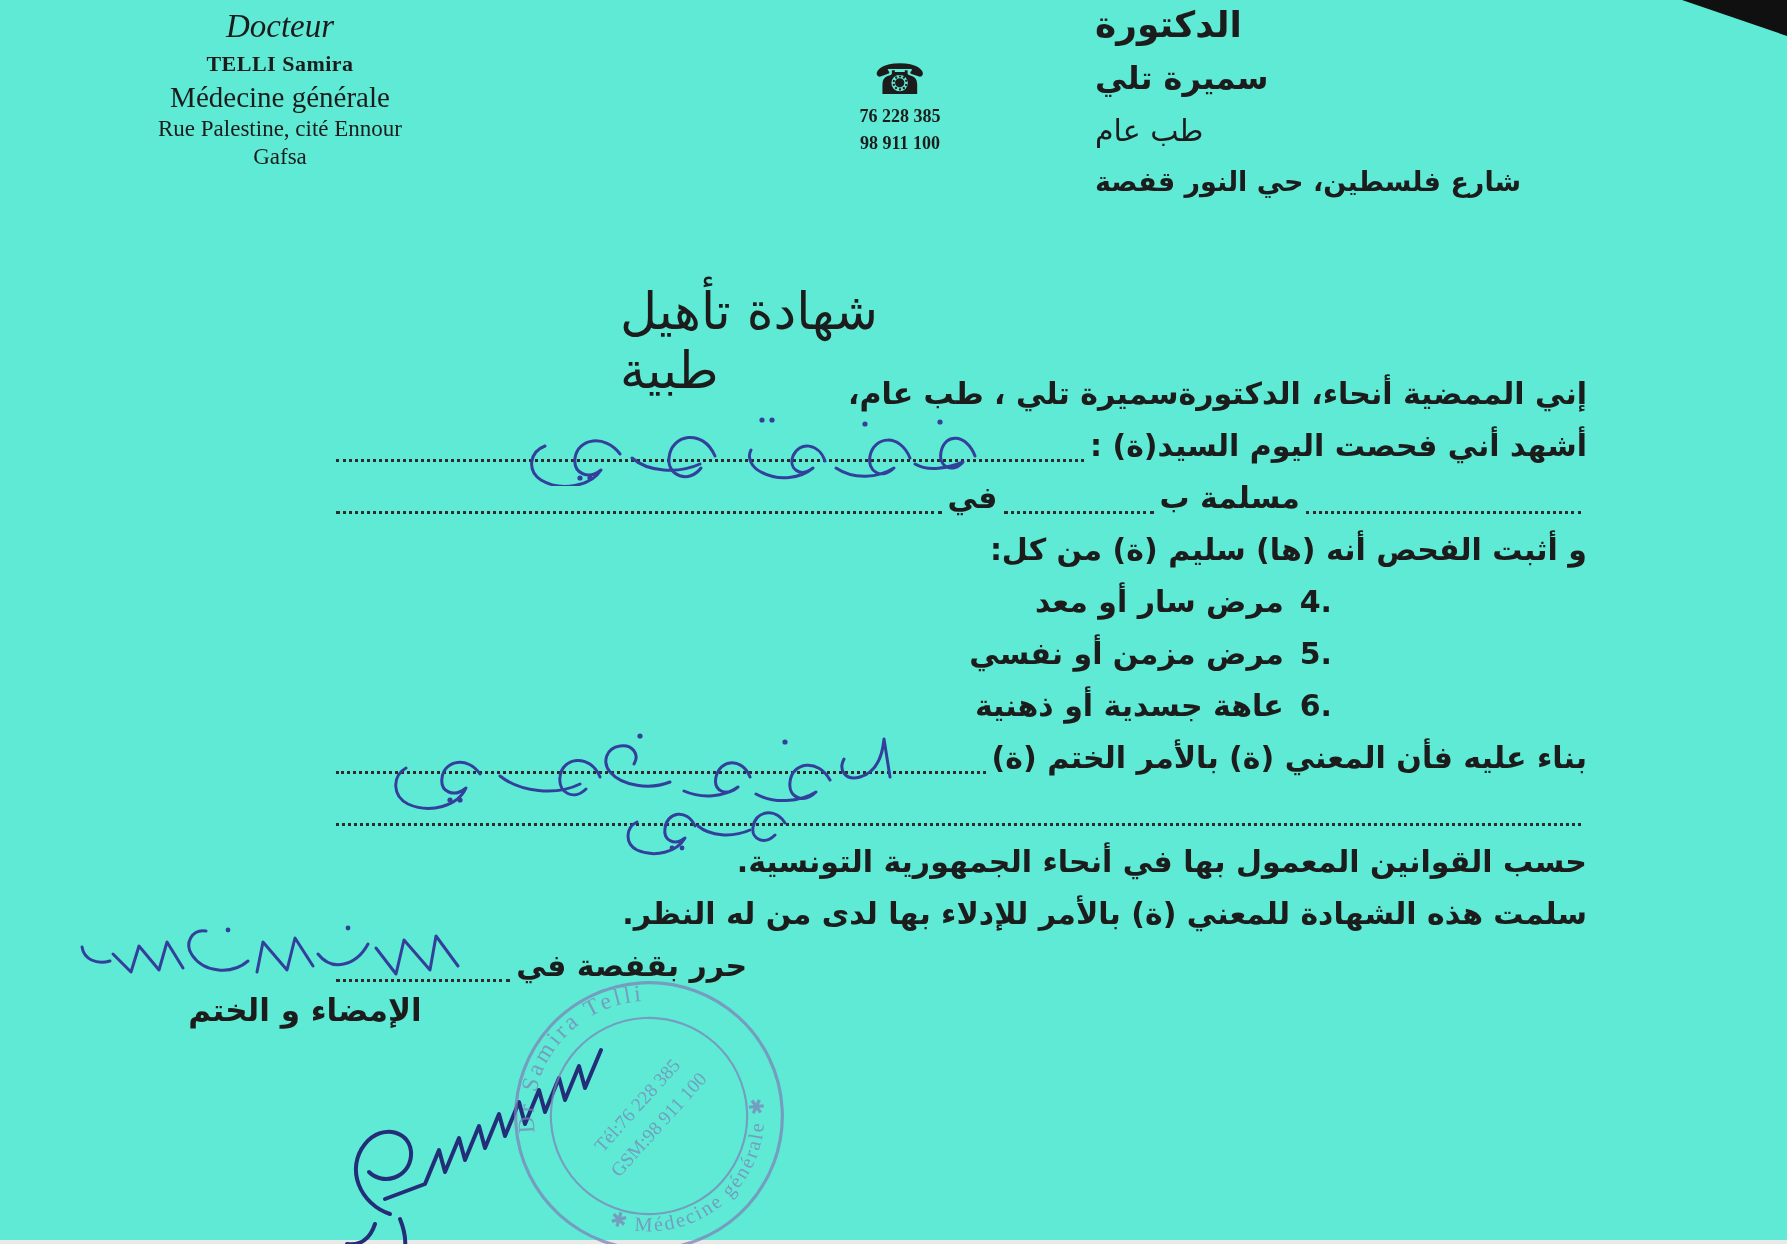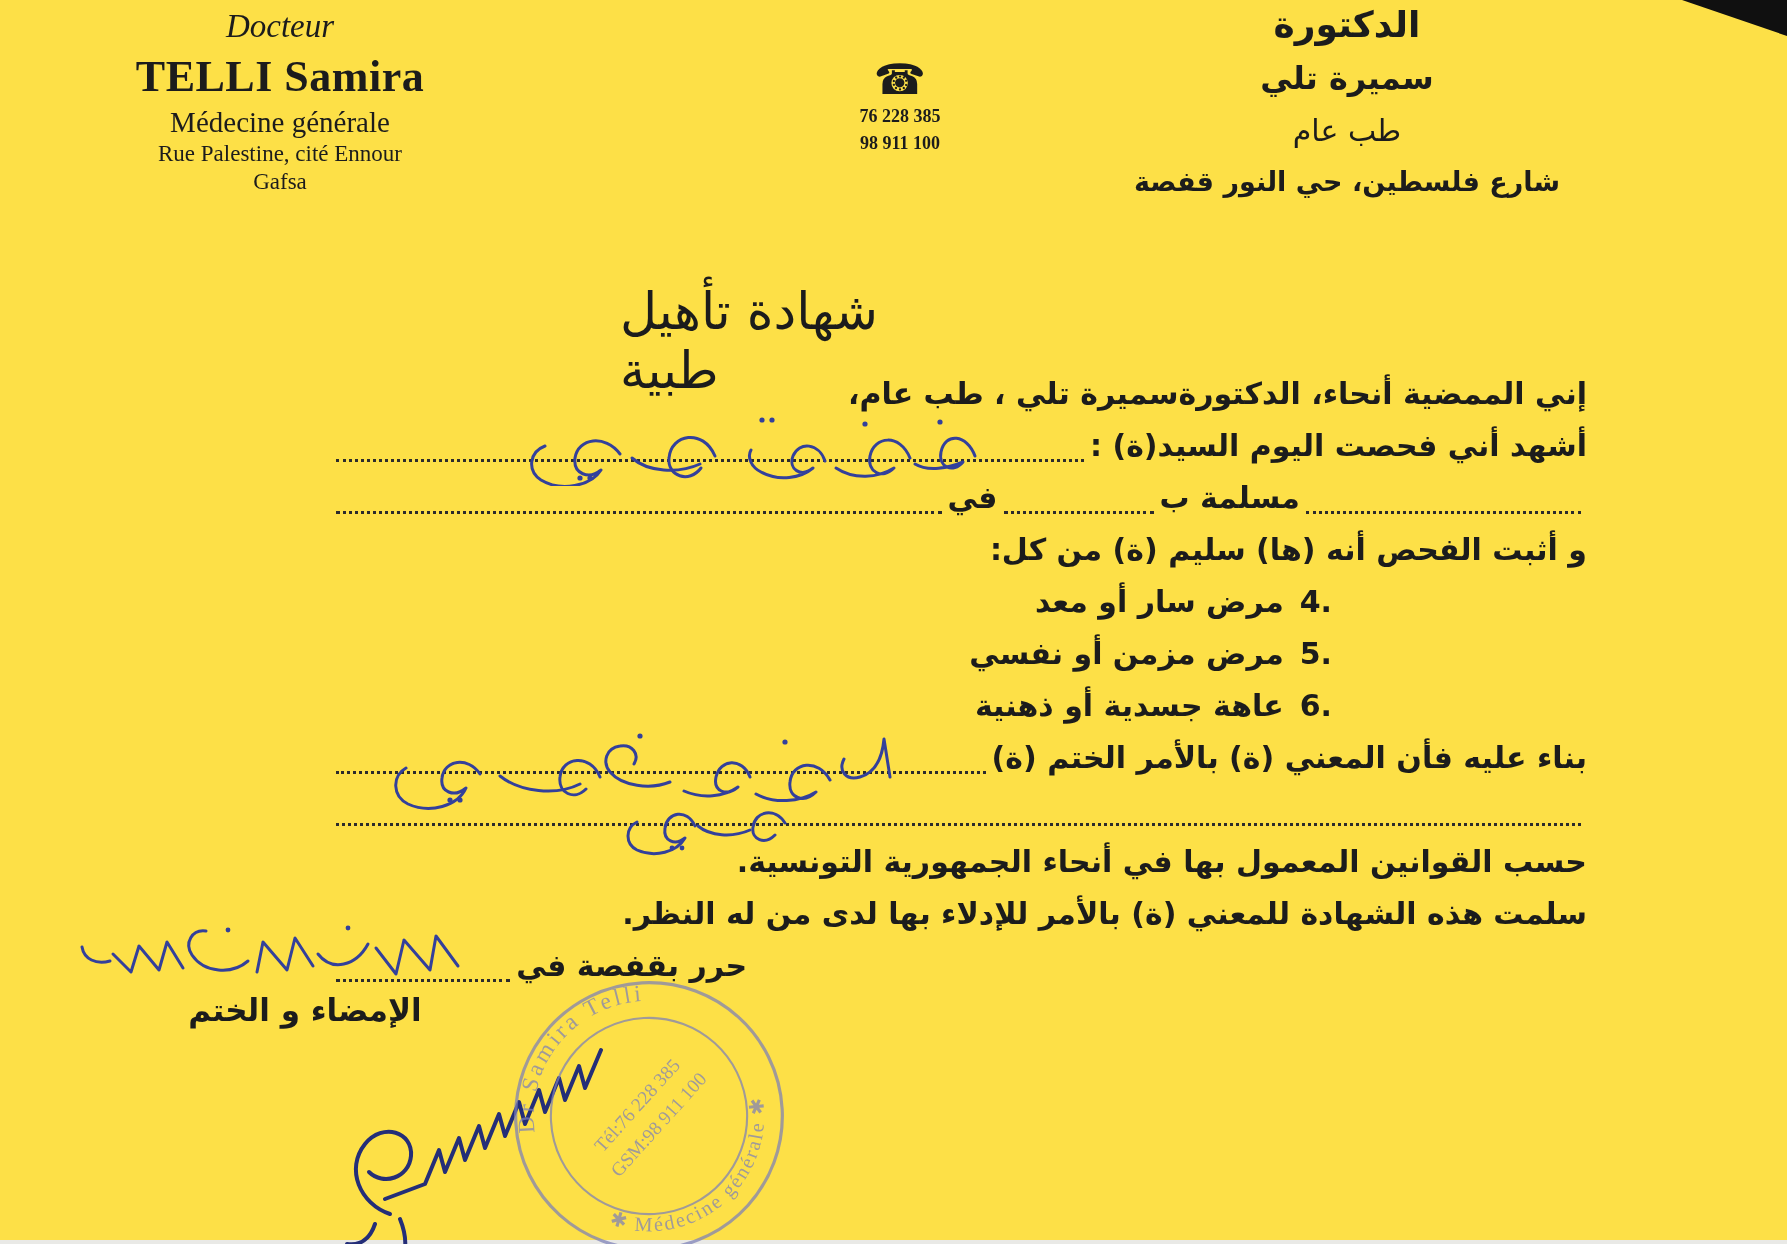--- a/index.html
+++ b/index.html
@@ -1,50 +1,50 @@
 <!DOCTYPE html>
 <html lang="ar"><head>
 <meta charset="utf-8">
 <style>
   html,body{margin:0;padding:0;background:#888;}
   #page{
     position:relative;
     width:1787px;height:1244px;
-    background:#fde047;
+    background:#5eead4;
     overflow:hidden;
     font-family:"DejaVu Sans",sans-serif;
     color:#1c1c1c;
   }
   
   .corner-artifact{
     position:absolute;top:0;right:0;width:0;height:0;
     border-top:36px solid #101010;border-left:105px solid transparent;
   }
   .bottom-edge{position:absolute;left:0;right:0;bottom:0;height:4px;background:#e9e9e6;}
 
   
   .hdr-left{
     position:absolute;left:110px;top:8px;width:340px;text-align:center;
     font-family:"Liberation Serif",serif;
   }
   .hdr-left .doc-title{font-style:italic;font-size:33px;}
-  .hdr-left .doc-name{font-weight:bold;font-size:44px;margin-top:6px;letter-spacing:.5px;}
+  .hdr-left .doc-name{font-weight:bold;font-size:22px;margin-top:6px;letter-spacing:.5px;}
   .hdr-left .doc-spec{font-size:29px;margin-top:4px;}
   .hdr-left .doc-addr{font-size:23px;margin-top:2px;}
   .hdr-left .doc-city{font-size:23px;margin-top:2px;}
 
   .hdr-center{
     position:absolute;left:790px;top:60px;width:220px;text-align:center;
     font-family:"Liberation Serif",serif;
   }
   .phone-glyph{font-size:42px;line-height:40px;font-family:"DejaVu Sans",sans-serif;}
   .phone-num{font-size:18px;margin-top:6px;font-weight:600;}
 
   .hdr-right{
-    position:absolute;right:200px;top:4px;width:480px;text-align:center;direction:rtl;
+    position:absolute;right:212px;top:4px;width:480px;text-align:left;direction:rtl;
   }
   .hdr-right .ar-title{font-size:36px;font-weight:bold;}
   .hdr-right .ar-name{font-size:32px;font-weight:bold;margin-top:14px;}
   .hdr-right .ar-spec{font-size:30px;margin-top:16px;}
   .hdr-right .ar-addr{font-size:27px;margin-top:18px;font-weight:600;}
 
   
   .cert-title{
     position:absolute;left:620px;top:282px;width:340px;text-align:left;
     font-size:51px;font-weight:normal;direction:rtl;

